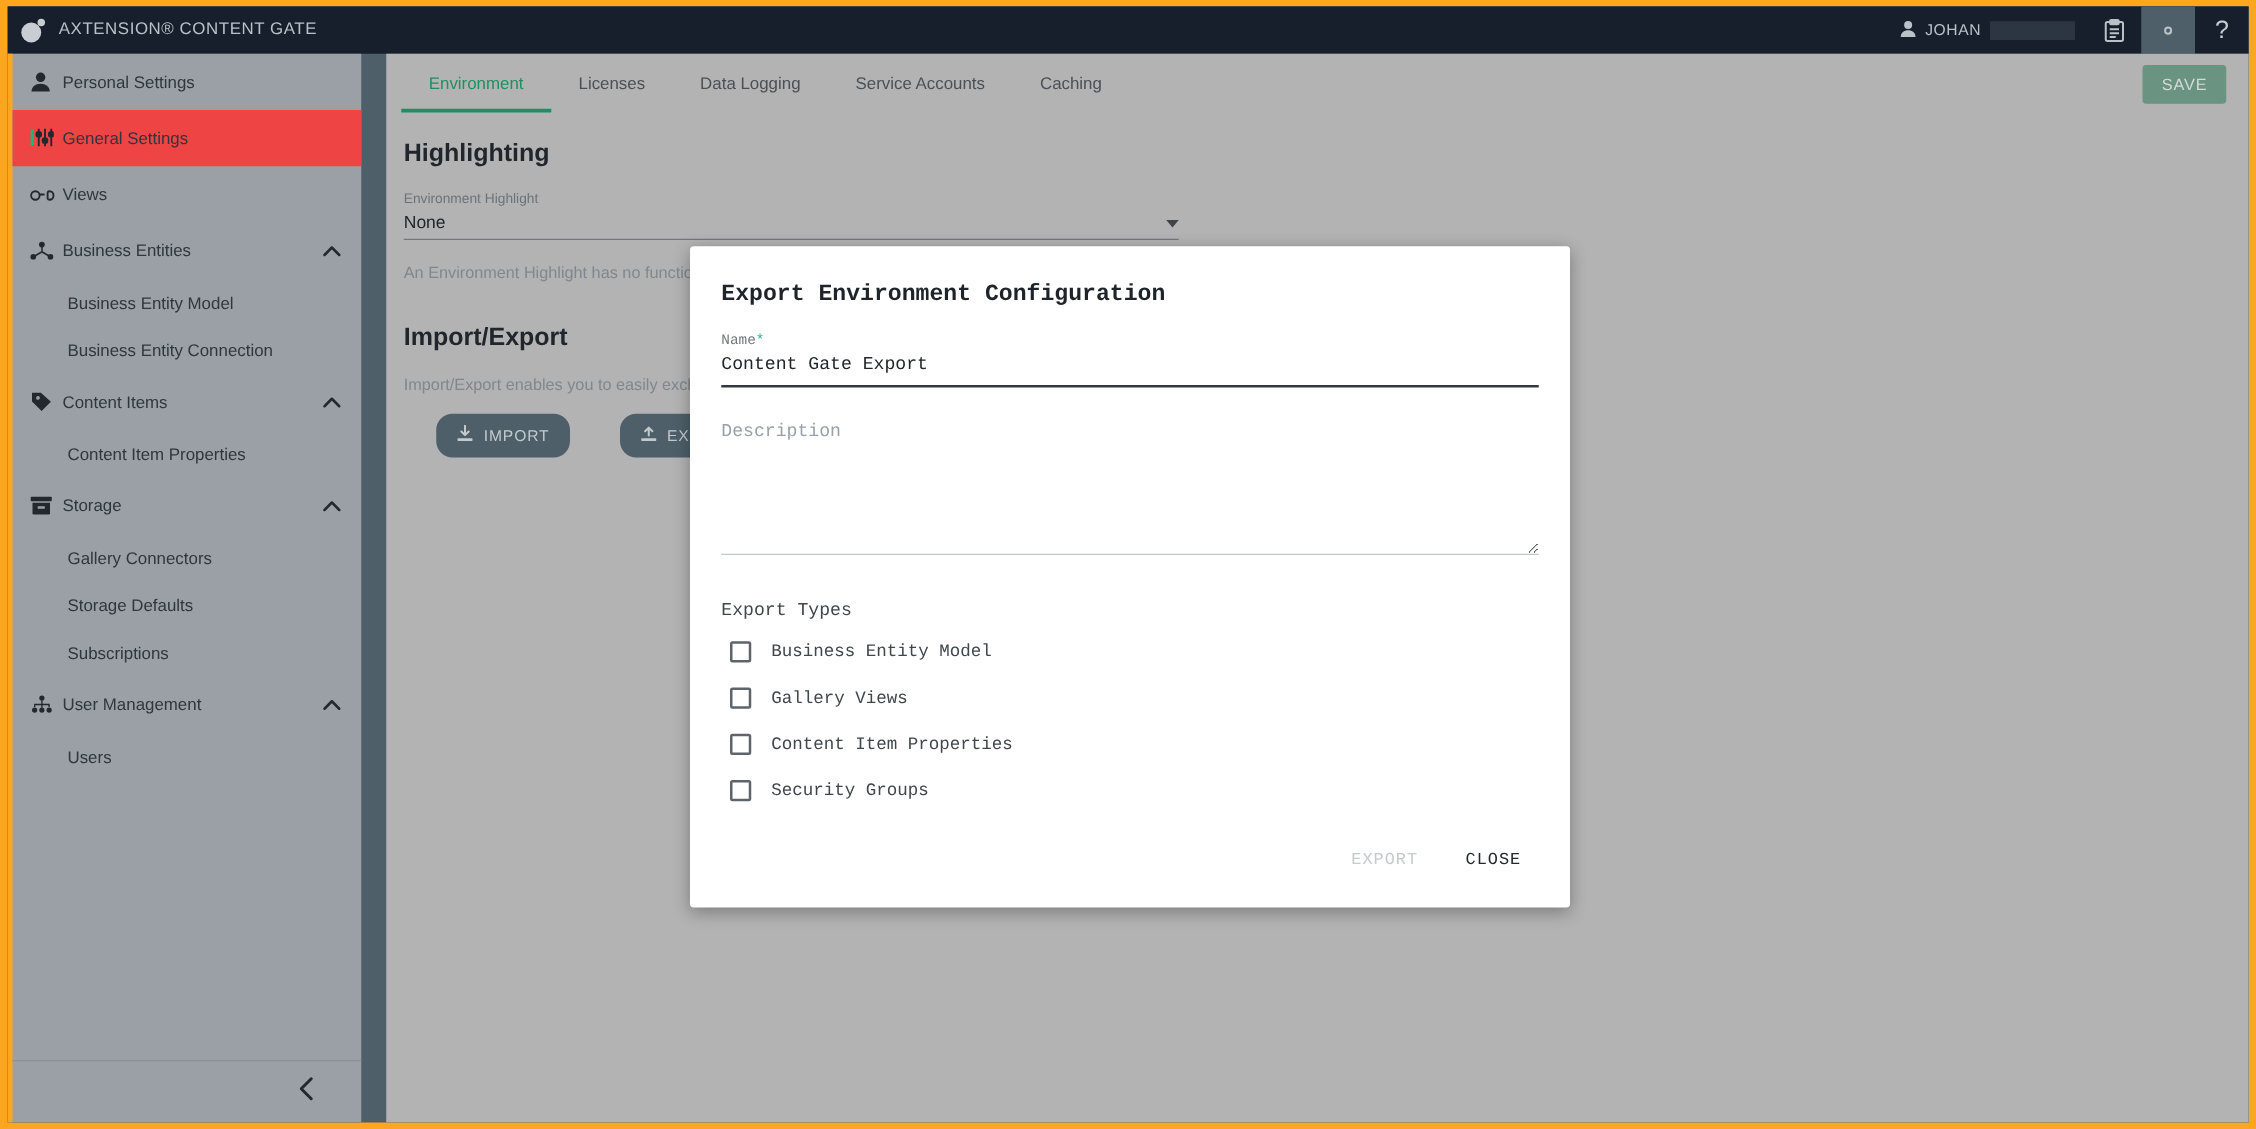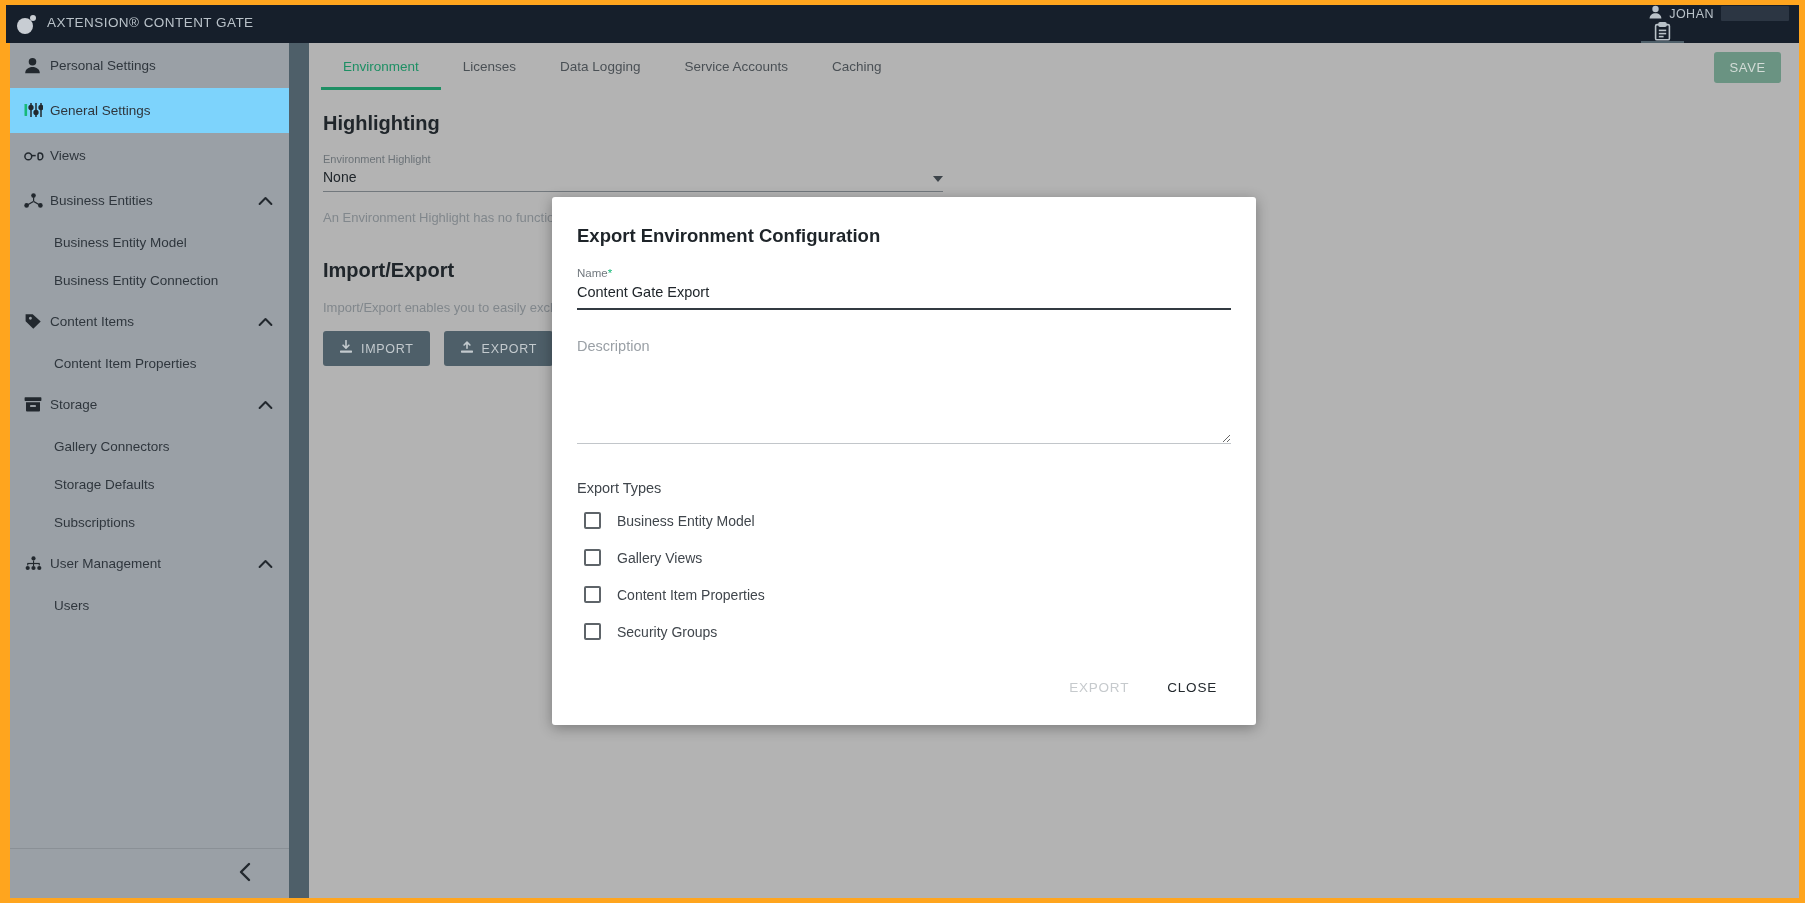--- a/index.html
+++ b/index.html
@@ -52,21 +52,20 @@
     font-size: 13.5px;
     letter-spacing: 0.45px;
     white-space: nowrap;
   }
 
   #header-right {
     margin-left: auto;
     display: flex;
     align-items: stretch;
     height: 100%;
-    flex-direction: column;
   }
   .hdr-user {
     display: flex;
     align-items: center;
     gap: 7px;
     padding: 0 10px 0 8px;
     color: #b9c2c9;
     font-size: 12.5px;
     letter-spacing: 0.5px;
   }
@@ -97,21 +96,21 @@
   }
   .nav-item {
     height: 45px;
     display: flex;
     align-items: center;
     padding: 0 16px 0 14px;
     color: #2f363d;
     font-size: 13.5px;
     position: relative;
   }
-  .nav-item.selected { background: #7dd3fc; }
+  .nav-item.selected { background: #ef4444; }
   .nav-icon {
     width: 26px;
     flex: none;
     display: flex;
     align-items: center;
     color: #22282e;
   }
   .nav-icon svg { display: block; }
   .nav-label { flex: 1; white-space: nowrap; }
   .nav-item.sub { padding-left: 44px; font-size: 13.5px; height: 38px; }
@@ -206,34 +205,35 @@
     margin-top: 18px;
     font-size: 13px;
     color: #81878c;
   }
   .section-gap { height: 34px; }
   .btn-row { display: flex; gap: 14px; margin-top: 16px; }
   .grey-btn {
     background: #4e5f69;
     color: #c3cace;
     border: none;
-    border-radius: 3px;
+    border-radius: 13px;
     padding: 9px 16px;
     font-family: inherit;
     font-size: 12.5px;
     letter-spacing: 0.7px;
     display: flex;
     align-items: center;
     gap: 8px;
+    margin-left: 26px;
   }
 
   
   #modal-overlay {
     position: absolute;
-    left: 0; top: 0; right: 0; bottom: 0;
+    left: 0; top: 0; right: 0; bottom: 0; font-family: Liberation Mono, monospace;
   }
   #modal {
     position: absolute;
     left: 546px; top: 192px;
     width: 704px;
     background: #ffffff;
     border-radius: 3px;
     box-shadow: 0 3px 14px rgba(0,0,0,0.32);
     padding: 28px 25px 0 25px;
   }

